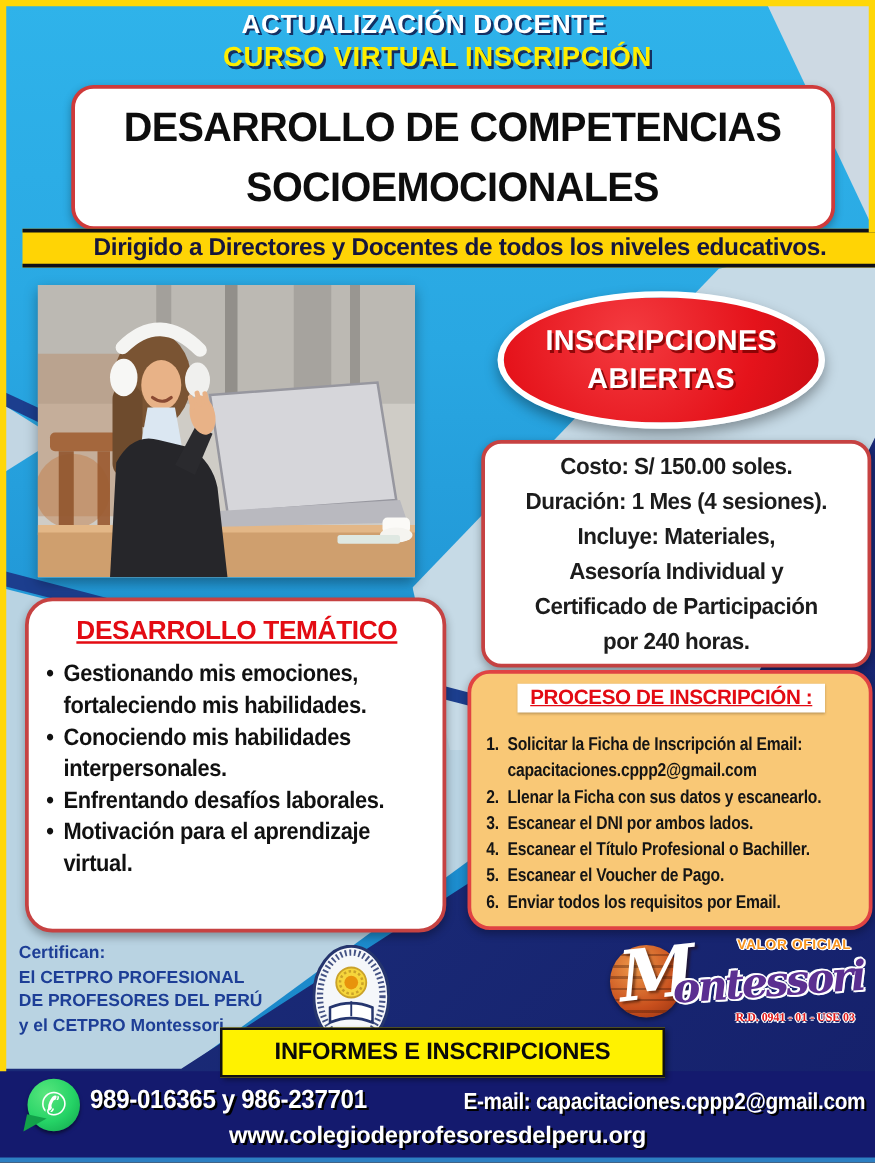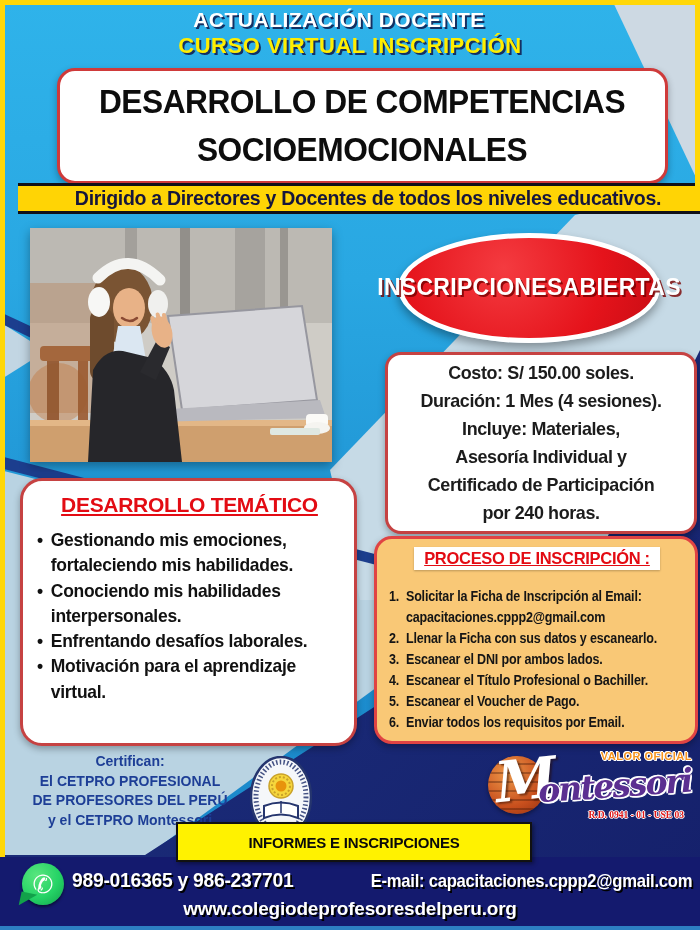--- a/index.html
+++ b/index.html
@@ -30,21 +30,21 @@
     box-shadow:0 3px 7px rgba(0,0,0,.3);display:flex;flex-direction:column;justify-content:center;align-items:center;}
   .title-line{font-size:33px;font-weight:800;color:#0d0d0d;letter-spacing:-.5px;line-height:1.45;transform:scaleX(.96);}
   .band{left:0;top:183px;width:700px;height:25px;background:#ffd405;border-top:3px solid #101018;border-bottom:3px solid #101018;
     display:flex;align-items:center;justify-content:center;margin-left:18px;}
   .band-text{font-size:19.5px;font-weight:bold;color:#16163c;letter-spacing:-.3px;}
 
   .photo{left:30px;top:228px;width:302px;height:234px;box-shadow:0 4px 10px rgba(0,0,0,.35);overflow:hidden;}
   .badge{left:398px;top:233px;width:262px;height:110px;border-radius:50%;
     background:radial-gradient(circle at 40% 30%,#f43b40,#e5131b 60%,#c80d14 100%);
     border:5px solid #fff;box-shadow:0 5px 10px rgba(0,0,0,.35);
-    display:flex;flex-direction:row;justify-content:center;align-items:center;box-sizing:border-box;}
+    display:flex;flex-direction:column;justify-content:center;align-items:center;box-sizing:border-box;}
   .badge-line{font-size:23px;font-weight:800;color:#fff;letter-spacing:.3px;line-height:1.3;
     text-shadow:2px 2px 0 rgba(120,0,0,.8);}
 
   .price-box{left:385px;top:352px;width:312px;height:182px;background:#fff;border:3px solid #c64242;border-radius:16px;
     box-shadow:0 3px 7px rgba(0,0,0,.3);display:flex;flex-direction:column;justify-content:center;box-sizing:border-box;padding:4px 10px;}
   .price-line{font-size:18.5px;font-weight:bold;color:#1c1c1c;text-align:center;line-height:1.52;letter-spacing:-.4px;white-space:nowrap;transform:scaleX(.97);}
 
   .contenido{left:20px;top:478px;width:337px;height:268px;background:#fff;border:3px solid #c64242;border-radius:22px;
     box-shadow:0 3px 7px rgba(0,0,0,.3);box-sizing:border-box;padding:12px 12px 0 14px;}
   .contenido-title{text-align:center;font-size:21px;font-weight:800;color:#e30b13;text-decoration:underline;margin-bottom:10px;letter-spacing:-.3px;}
@@ -55,46 +55,46 @@
   .proceso{left:374px;top:536px;width:324px;height:208px;background:#f9c876;border:3px solid #e04343;border-radius:18px;
     box-shadow:0 3px 7px rgba(0,0,0,.3);box-sizing:border-box;padding:8px 10px 0 12px;}
   .proceso-title-wrap{text-align:center;margin-bottom:16px;}
   .proceso-title{display:inline-block;background:#fff;padding:2px 10px;font-size:16.5px;font-weight:800;color:#e30b13;
     text-decoration:underline;letter-spacing:-.3px;box-shadow:0 1px 2px rgba(0,0,0,.25);}
   .steps{width:118%;transform:scaleX(.847);transform-origin:0 0;}
   .step{display:flex;font-size:14.8px;font-weight:bold;color:#151515;line-height:1.42;letter-spacing:-.2px;}
   .step-num{width:20px;flex:none;}
   .step-text{flex:1;white-space:pre-line;}
 
-  .certif{left:15px;top:752px;width:230px;text-align:center;}
+  .certif{left:15px;top:752px;width:230px;text-align:left;}
   .certif div{font-size:14px;font-weight:bold;color:#1d3e96;line-height:1.4;white-space:nowrap;}
 
   .cppp-logo{left:250px;top:756px;width:62px;height:82px;}
   .colegio{left:306px;top:762px;width:170px;text-align:center;}
   .colegio div{font-size:12.5px;font-weight:bold;color:#fff;line-height:1.35;white-space:nowrap;transform:scaleX(.9);
     text-shadow:1.5px 1.5px 0 #0a0a14;}
 
   .monte{left:488px;top:746px;width:208px;height:88px;}
-  .monte-valor{position:absolute;top:4px;right:4px;font-size:11px;font-weight:800;color:#f7941d;letter-spacing:.5px;
+  .monte-valor{position:absolute;top:4px;right:15px;font-size:11px;font-weight:800;color:#f7941d;letter-spacing:.5px;
     text-shadow:1px 0 #fff,-1px 0 #fff,0 1px #fff,0 -1px #fff,1px 1px #fff,-1px -1px #fff;}
   .monte-globe{position:absolute;left:0;top:10px;width:58px;height:58px;border-radius:50%;
     background:radial-gradient(circle at 35% 30%,#ef9a4a,#c84f1d 60%,#8e2f10 100%);box-shadow:0 2px 4px rgba(0,0,0,.4);}
   .monte-globe::after{content:"";position:absolute;inset:0;border-radius:50%;
     background:repeating-linear-gradient(180deg,transparent 0 7px,rgba(60,20,5,.35) 7px 9px);}
   .monte-m{position:absolute;left:7px;top:0px;font-family:"DejaVu Serif",serif;font-style:italic;font-weight:bold;
     font-size:56px;color:#fff;transform:rotate(-6deg);text-shadow:2px 2px 2px rgba(40,10,0,.5);z-index:2;}
   .monte-script{position:absolute;left:50px;top:20px;font-family:"DejaVu Serif",serif;font-style:italic;font-weight:bold;
     font-size:33px;color:#5b2f91;letter-spacing:-2px;transform:rotate(-4deg);z-index:2;
     text-shadow:1.5px 0 #fff,-1.5px 0 #fff,0 1.5px #fff,0 -1.5px #fff,1.5px 1.5px #fff,-1.5px -1.5px #fff;}
   .monte-rd{position:absolute;right:12px;top:64px;font-size:9.5px;font-weight:800;color:#e01818;
     text-shadow:1px 0 #fff,-1px 0 #fff,0 1px #fff,0 -1px #fff;font-family:Liberation Serif, serif;}
 
   .informes{left:176px;top:822px;width:356px;height:40px;background:#fff200;border:2px solid #111;box-sizing:border-box;
     display:flex;align-items:center;justify-content:center;box-shadow:2px 2px 4px rgba(0,0,0,.4);z-index:5;}
-  .informes span{font-size:15px;font-weight:800;color:#0a0a0a;letter-spacing:-.2px;}
+  .informes span{font-size:19px;font-weight:800;color:#0a0a0a;letter-spacing:-.2px;}
 
   .footer{left:0;top:857px;width:700px;height:73px;background:#141a6e;}
   .wa{position:absolute;left:22px;top:6px;width:42px;height:42px;border-radius:50%;
     background:radial-gradient(circle at 35% 30%,#59e67e,#25d366 55%,#12a14a 100%);
     box-shadow:0 2px 3px rgba(0,0,0,.5);display:flex;align-items:center;justify-content:center;}
   .wa::after{content:"";position:absolute;left:-2px;bottom:-2px;width:0;height:0;
     border-style:solid;border-width:14px 16px 0 0;border-color:#12a14a transparent transparent transparent;transform:rotate(12deg);z-index:-0;}
   .wa span{font-size:25px;color:#fff;line-height:1;}
   .phones{position:absolute;left:72px;top:11px;font-size:21px;font-weight:800;color:#fff;letter-spacing:-.3px;
     white-space:nowrap;transform:scaleX(.92);transform-origin:0 50%;text-shadow:2px 2px 0 #000;}

